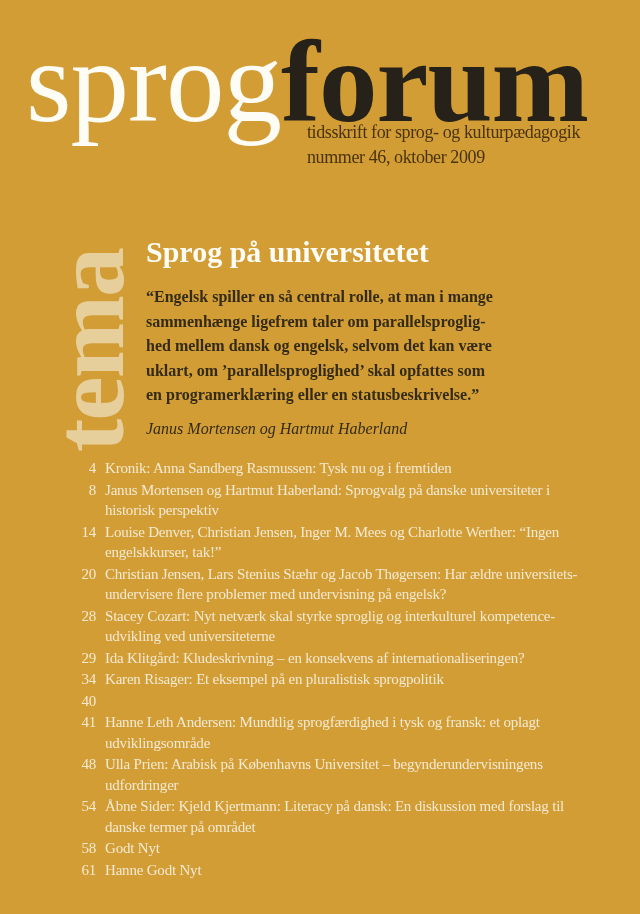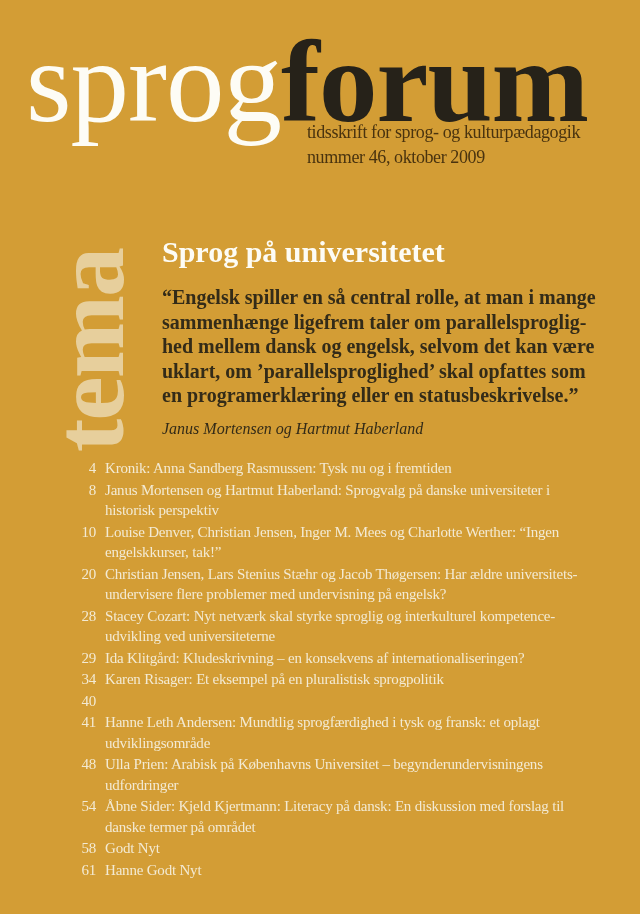--- a/index.html
+++ b/index.html
@@ -28,27 +28,27 @@
   
   .tema-wrap{position:absolute;left:40px;top:242px;width:100px;height:210px;}
   .tema-text{
     position:absolute;left:-55px;top:55px;width:210px;height:100px;
     transform:rotate(-90deg);
     font-size:100px;line-height:100px;font-weight:bold;
     color:var(--tema,#E7CF9C);letter-spacing:-2px;
   }
 
   
-  .hero{position:absolute;left:162px;top:233px;width:470px;}
+  .hero{position:absolute;left:146px;top:233px;width:470px;}
   .hero-title{
     margin:0 0 14px 0;font-size:30px;line-height:38px;
     font-weight:bold;color:var(--title_light,#FDFCF5);
   }
   .hero-quote{
-    margin:0 0 9px 0;font-size:20px;line-height:24.5px;
+    margin:0 0 9px 0;font-size:16px;line-height:24.5px;
     font-weight:bold;color:var(--quote,#332B18);
   }
   .hero-byline{
     margin:0;font-size:16px;line-height:24px;
     font-style:italic;color:var(--quote,#332B18);
   }
 
   
   .toc{position:absolute;left:76px;top:458px;width:556px;
     font-size:15px;line-height:20.5px;letter-spacing:-0.2px;
@@ -90,21 +90,21 @@
   <div class="toc-row">
         <span class="toc-num">4</span>
         <span class="toc-text">Kronik: Anna Sandberg Rasmussen: Tysk nu og i fremtiden</span>
       </div>
       <div class="toc-row">
         <span class="toc-num">8</span>
         <span class="toc-text">Janus Mortensen og Hartmut Haberland: Sprogvalg på danske universiteter i
 historisk perspektiv</span>
       </div>
       <div class="toc-row">
-        <span class="toc-num">10</span>
+        <span class="toc-num">14</span>
         <span class="toc-text">Louise Denver, Christian Jensen, Inger M. Mees og Charlotte Werther: “Ingen
 engelskkurser, tak!”</span>
       </div>
       <div class="toc-row">
         <span class="toc-num">20</span>
         <span class="toc-text">Christian Jensen, Lars Stenius Stæhr og Jacob Thøgersen: Har ældre universitets-
 undervisere flere problemer med undervisning på engelsk?</span>
       </div>
       <div class="toc-row">
         <span class="toc-num">28</span>

